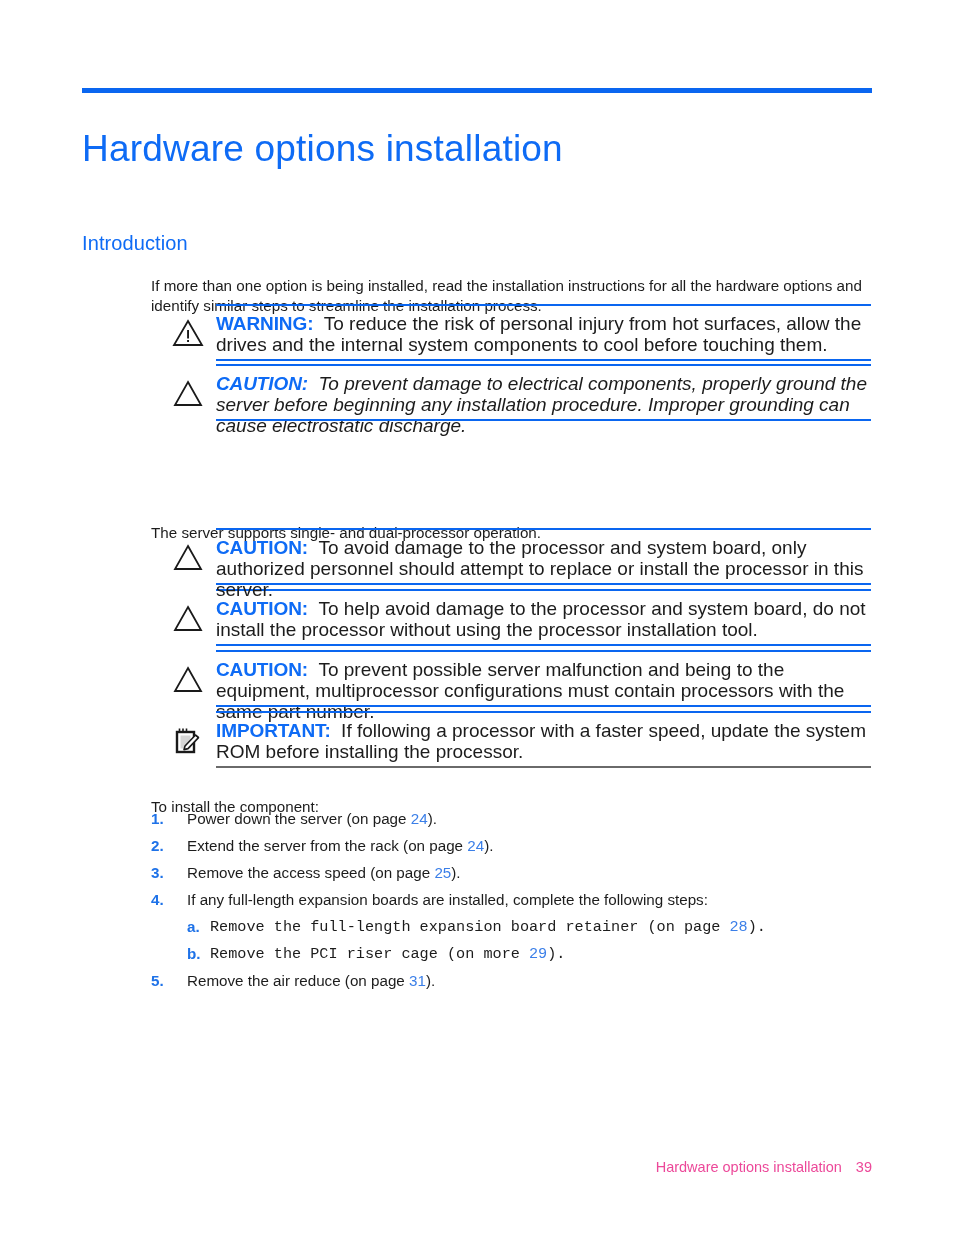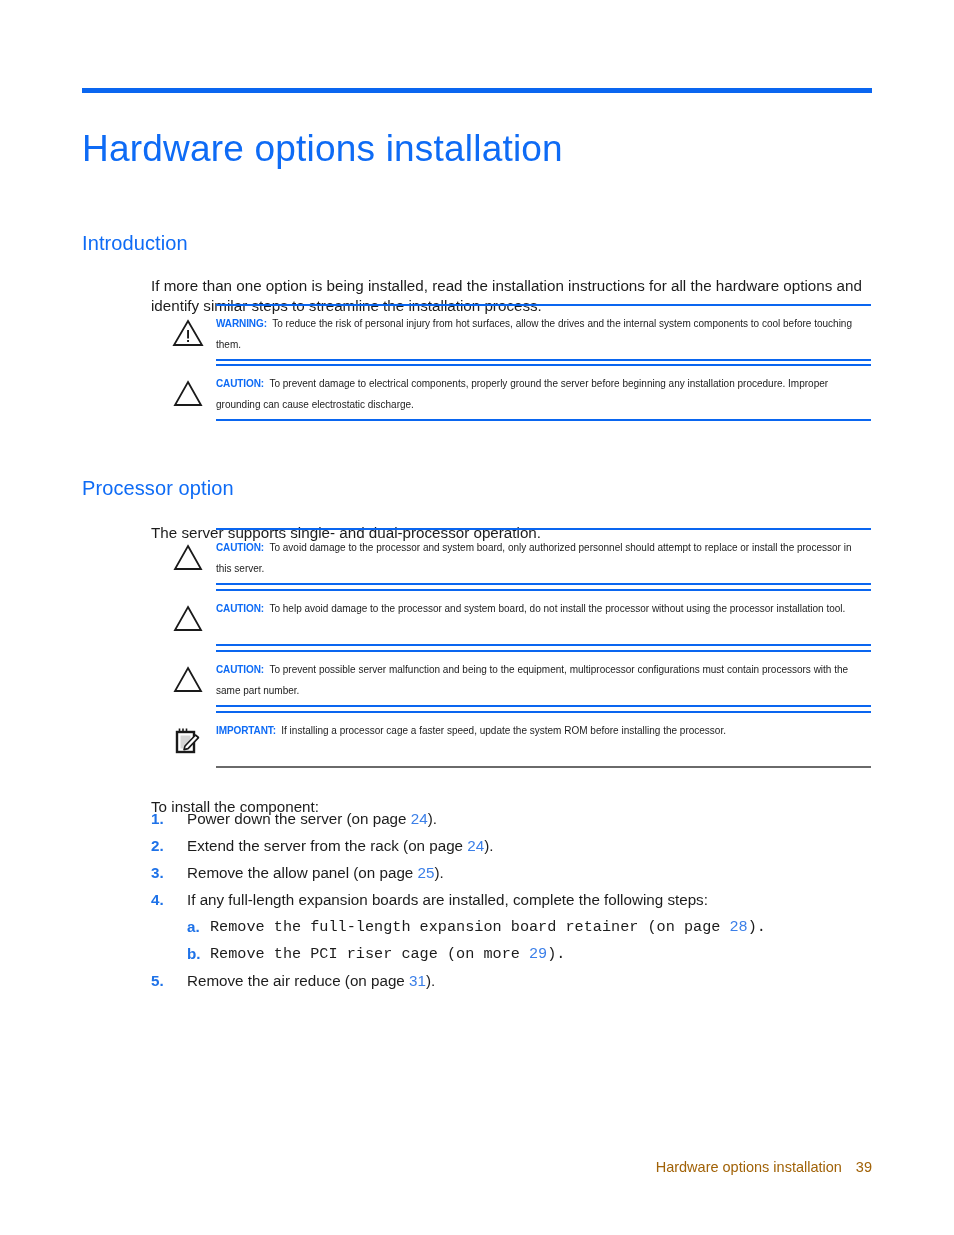--- a/index.html
+++ b/index.html
@@ -94,21 +94,21 @@
     left: 6px;
     top: 13px;
     width: 34px;
     height: 32px;
   }
   .alert-body {
     position: absolute;
     left: 51px;
     top: 9px;
     width: 653px;
-    font-size: 10px;
+    font-size: 19px;
     line-height: 21px;
     color: #1c1c1c;
   }
   .alert-label {
     color: #0E6BF5;
     font-weight: bold;
     letter-spacing: -0.1px;
   }
   .alert-label::after { content: "\00a0\00a0"; }
 
@@ -135,21 +135,21 @@
 
   
   .footer {
     position: absolute;
     left: 82px;
     top: 1158px;
     width: 790px;
     text-align: right;
     font-size: 14.5px;
     line-height: 19px;
-    color: #a16207;
+    color: #ec4899;
     white-space: nowrap;
   }
   .footer-page { margin-left: 14px; }
 </style>
 </head>
 <body>
 
 <div class="page">
 
   <div class="top-rule"></div>
@@ -168,34 +168,33 @@
         <rect x="16.1" y="13" width="1.9" height="8.5" fill="#1a1a1a"></rect>
         <rect x="16.1" y="23" width="1.9" height="2" fill="#1a1a1a"></rect>
       </svg>
     </div>
     <div class="alert-body">
       <span class="alert-label">WARNING:</span><span>To reduce the risk of personal injury from hot surfaces, allow the drives and the internal system components to cool before touching them.</span>
     </div>
     <div class="alert-rule-bottom" style="top:55px;"></div>
   </div>
 
-  <div class="alert" id="alert-intro-1" style="top:364px;height:57px;">
+  <div class="alert" id="alert-intro-1" style="top:364px;height:57px;font-style:italic;">
     <div class="alert-rule-top"></div>
     <div class="alert-icon">
       <svg viewBox="0 0 34 32" width="34" height="32" aria-hidden="true">
         <path d="M17 5 L30 28 L4 28 Z" fill="none" stroke="#1a1a1a" stroke-width="1.8" stroke-linejoin="miter"></path>
       </svg>
     </div>
     <div class="alert-body">
       <span class="alert-label">CAUTION:</span><span>To prevent damage to electrical components, properly ground the server before beginning any installation procedure. Improper grounding can cause electrostatic discharge.</span>
     </div>
     <div class="alert-rule-bottom" style="top:55px;"></div>
   </div>
 
-  <h2 class="section-heading" id="heading-processor">Processor option</h2>
 
   <p class="body-text" id="processor-paragraph">The server supports single- and dual-processor operation.</p>
 
   <div class="alert" id="alert-proc-1" style="top:589px;height:57px;">
     <div class="alert-rule-top"></div>
     <div class="alert-icon">
       <svg viewBox="0 0 34 32" width="34" height="32" aria-hidden="true">
         <path d="M17 5 L30 28 L4 28 Z" fill="none" stroke="#1a1a1a" stroke-width="1.8" stroke-linejoin="miter"></path>
       </svg>
     </div>
@@ -236,40 +235,40 @@
     <div class="alert-icon">
       <svg viewBox="0 0 34 32" width="34" height="32" aria-hidden="true">
         <rect x="6" y="8" width="17" height="20" fill="none" stroke="#1a1a1a" stroke-width="2.4"></rect>
         <rect x="9.5" y="11.5" width="10" height="13" fill="#1a1a1a" opacity="0.18"></rect>
         <path d="M8.5 7.5 L8.5 4.5 M12 7.5 L12 4.5 M15.5 7.5 L15.5 4.5" stroke="#1a1a1a" stroke-width="1.6"></path>
         <path d="M14 22 L24.5 11 L27.5 13.6 L17 24.6 L13 25.6 Z" fill="#ffffff" stroke="#1a1a1a" stroke-width="1.6" stroke-linejoin="round"></path>
         <path d="M24.5 11 L27.5 13.6" stroke="#1a1a1a" stroke-width="1.4"></path>
       </svg>
     </div>
     <div class="alert-body">
-      <span class="alert-label">IMPORTANT:</span><span>If installing a processor cage a faster speed, update the system ROM before installing the processor.</span>
+      <span class="alert-label">IMPORTANT:</span><span>If following a processor with a faster speed, update the system ROM before installing the processor.</span>
     </div>
     <div class="alert-rule-bottom" style="top:55px;"></div>
   </div>
 
   <p class="body-text" id="install-lead">To install the component:</p>
 
   <div class="list-item lvl1" style="top:809px;">
     <span class="list-marker">1.</span>
     <span class="list-text"><span>Power down the server (on page </span><span class="pageref">24</span><span>).</span></span>
   </div>
 
   <div class="list-item lvl1" style="top:836px;">
     <span class="list-marker">2.</span>
     <span class="list-text"><span>Extend the server from the rack (on page </span><span class="pageref">24</span><span>).</span></span>
   </div>
 
   <div class="list-item lvl1" style="top:863px;">
     <span class="list-marker">3.</span>
-    <span class="list-text"><span>Remove the allow panel (on page </span><span class="pageref">25</span><span>).</span></span>
+    <span class="list-text"><span>Remove the access speed (on page </span><span class="pageref">25</span><span>).</span></span>
   </div>
 
   <div class="list-item lvl1" style="top:890px;">
     <span class="list-marker">4.</span>
     <span class="list-text"><span>If any full-length expansion boards are installed, complete the following steps:</span></span>
   </div>
 
   <div class="list-item lvl2" style="top:917px;">
     <span class="list-marker">a.</span>
     <span class="list-text"><span>Remove the full-length expansion board retainer (on page </span><span class="pageref">28</span><span>).</span></span>

